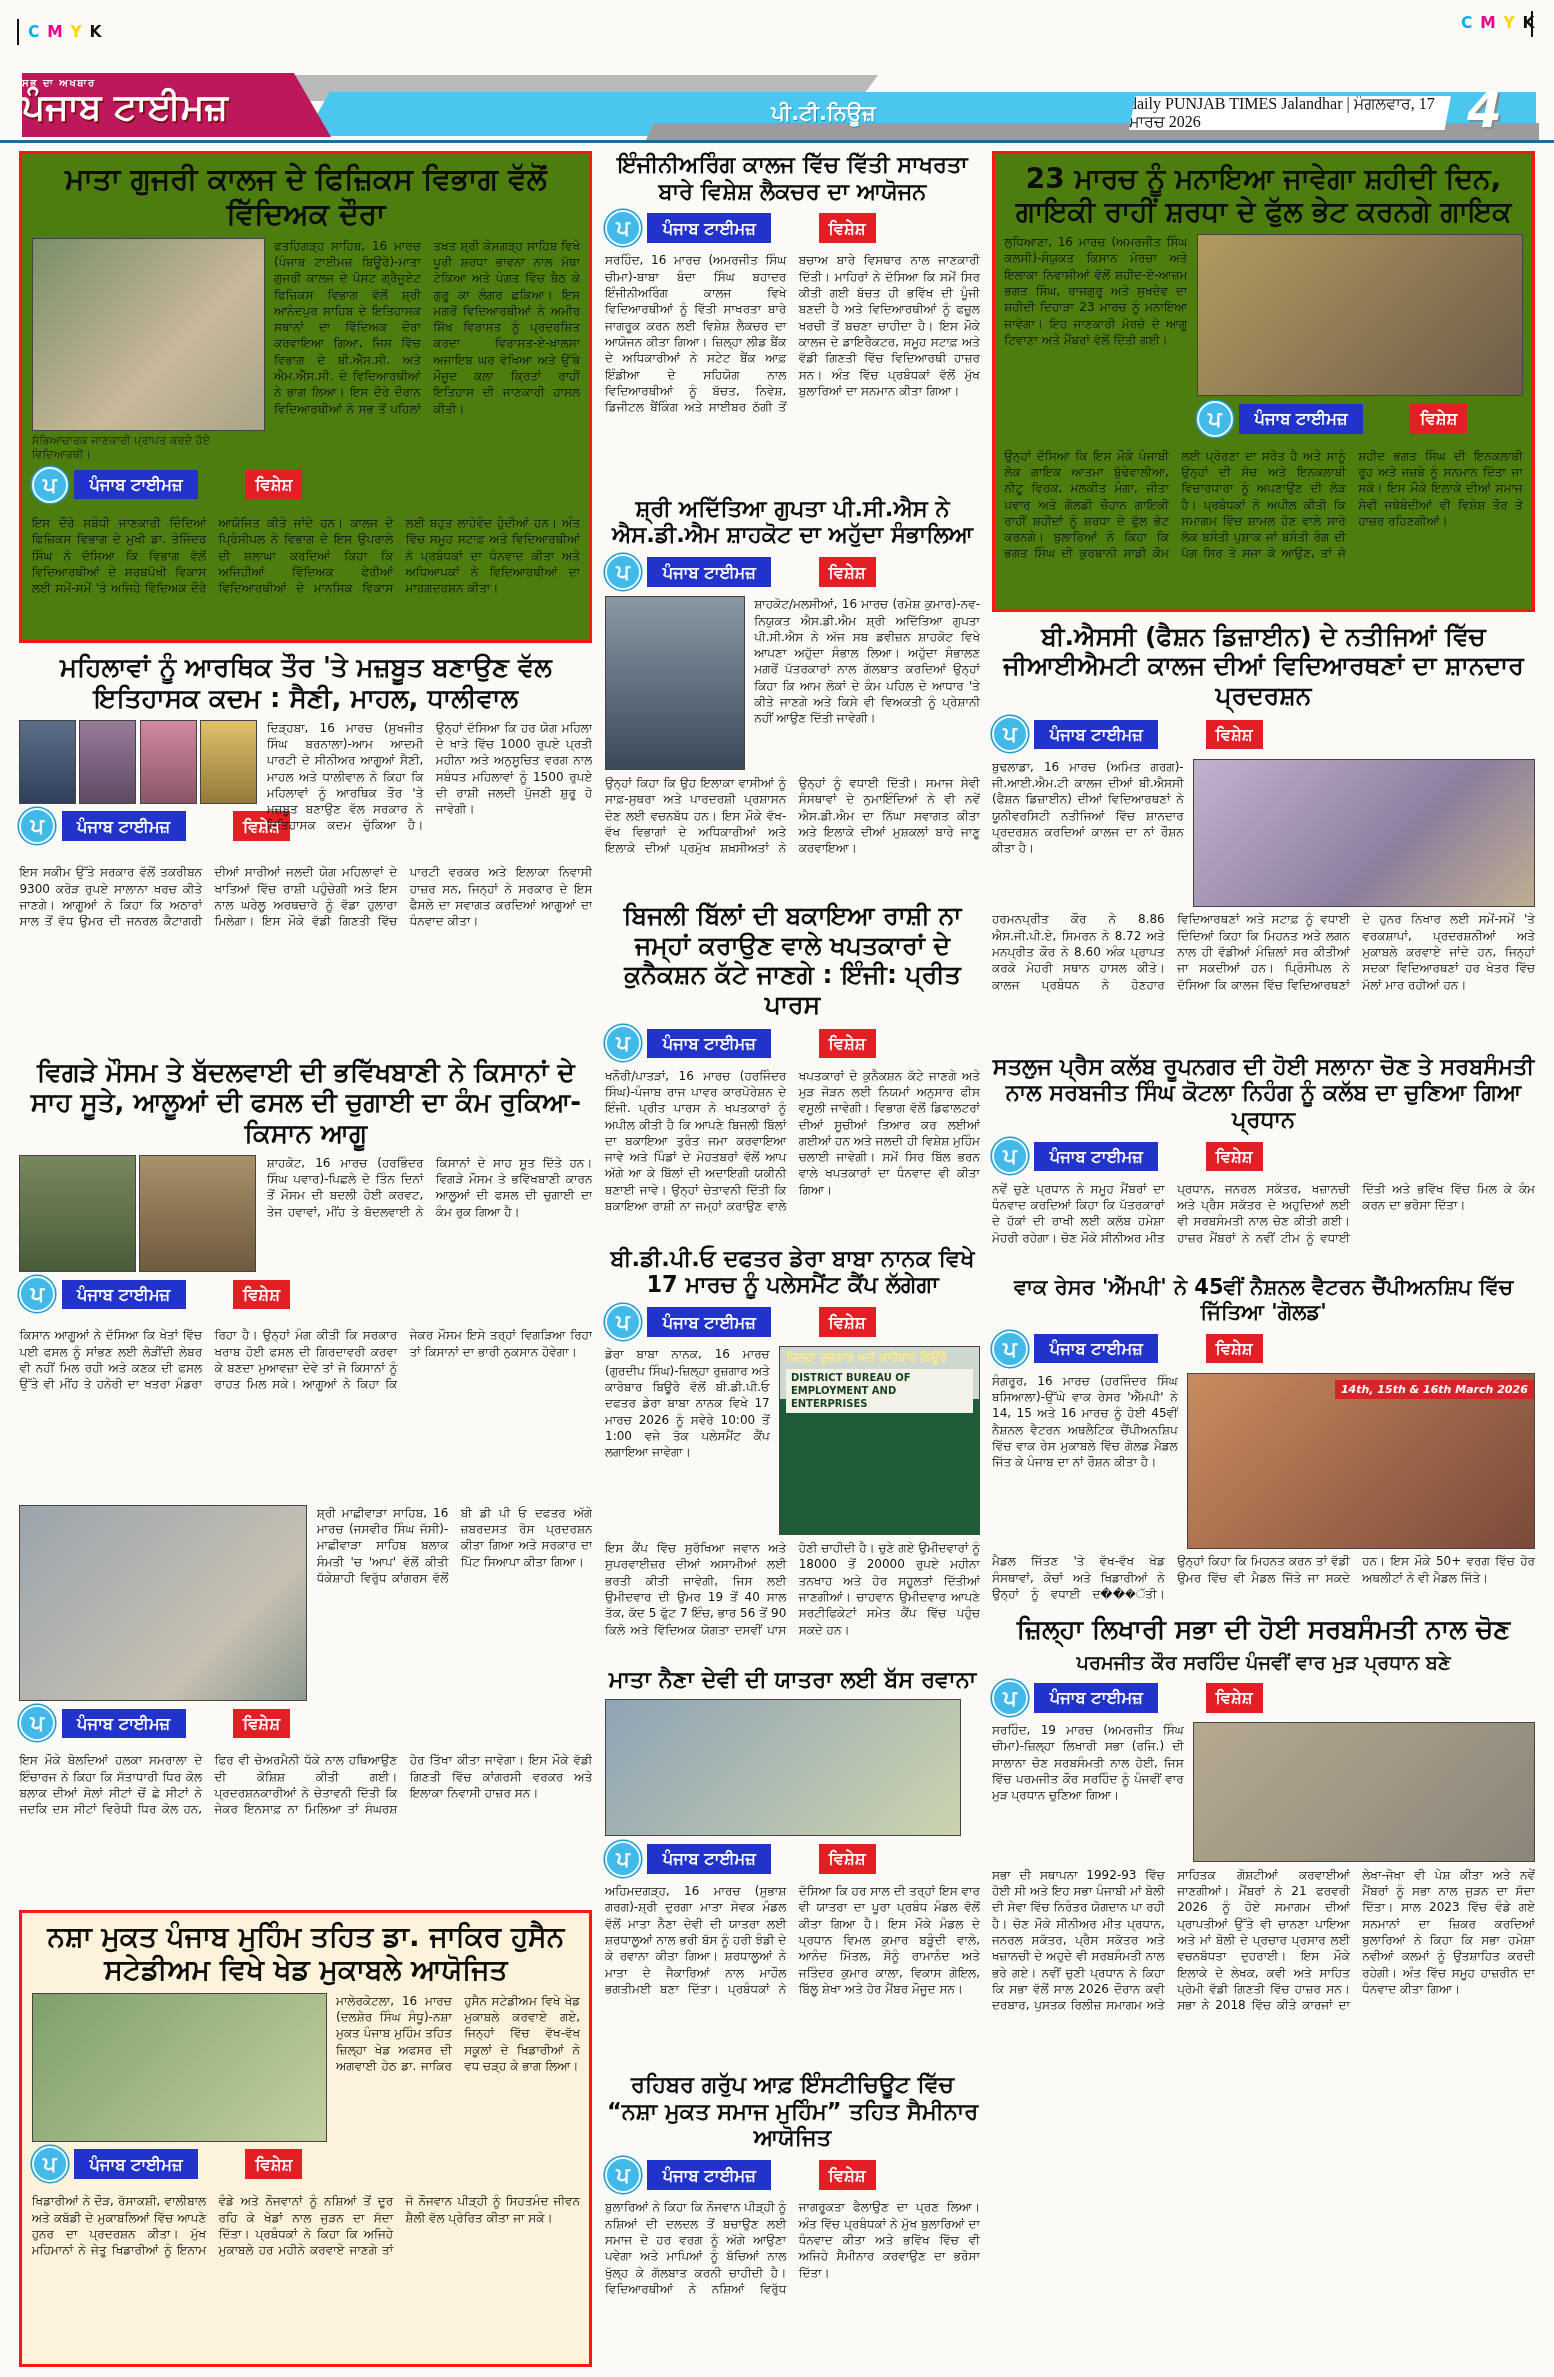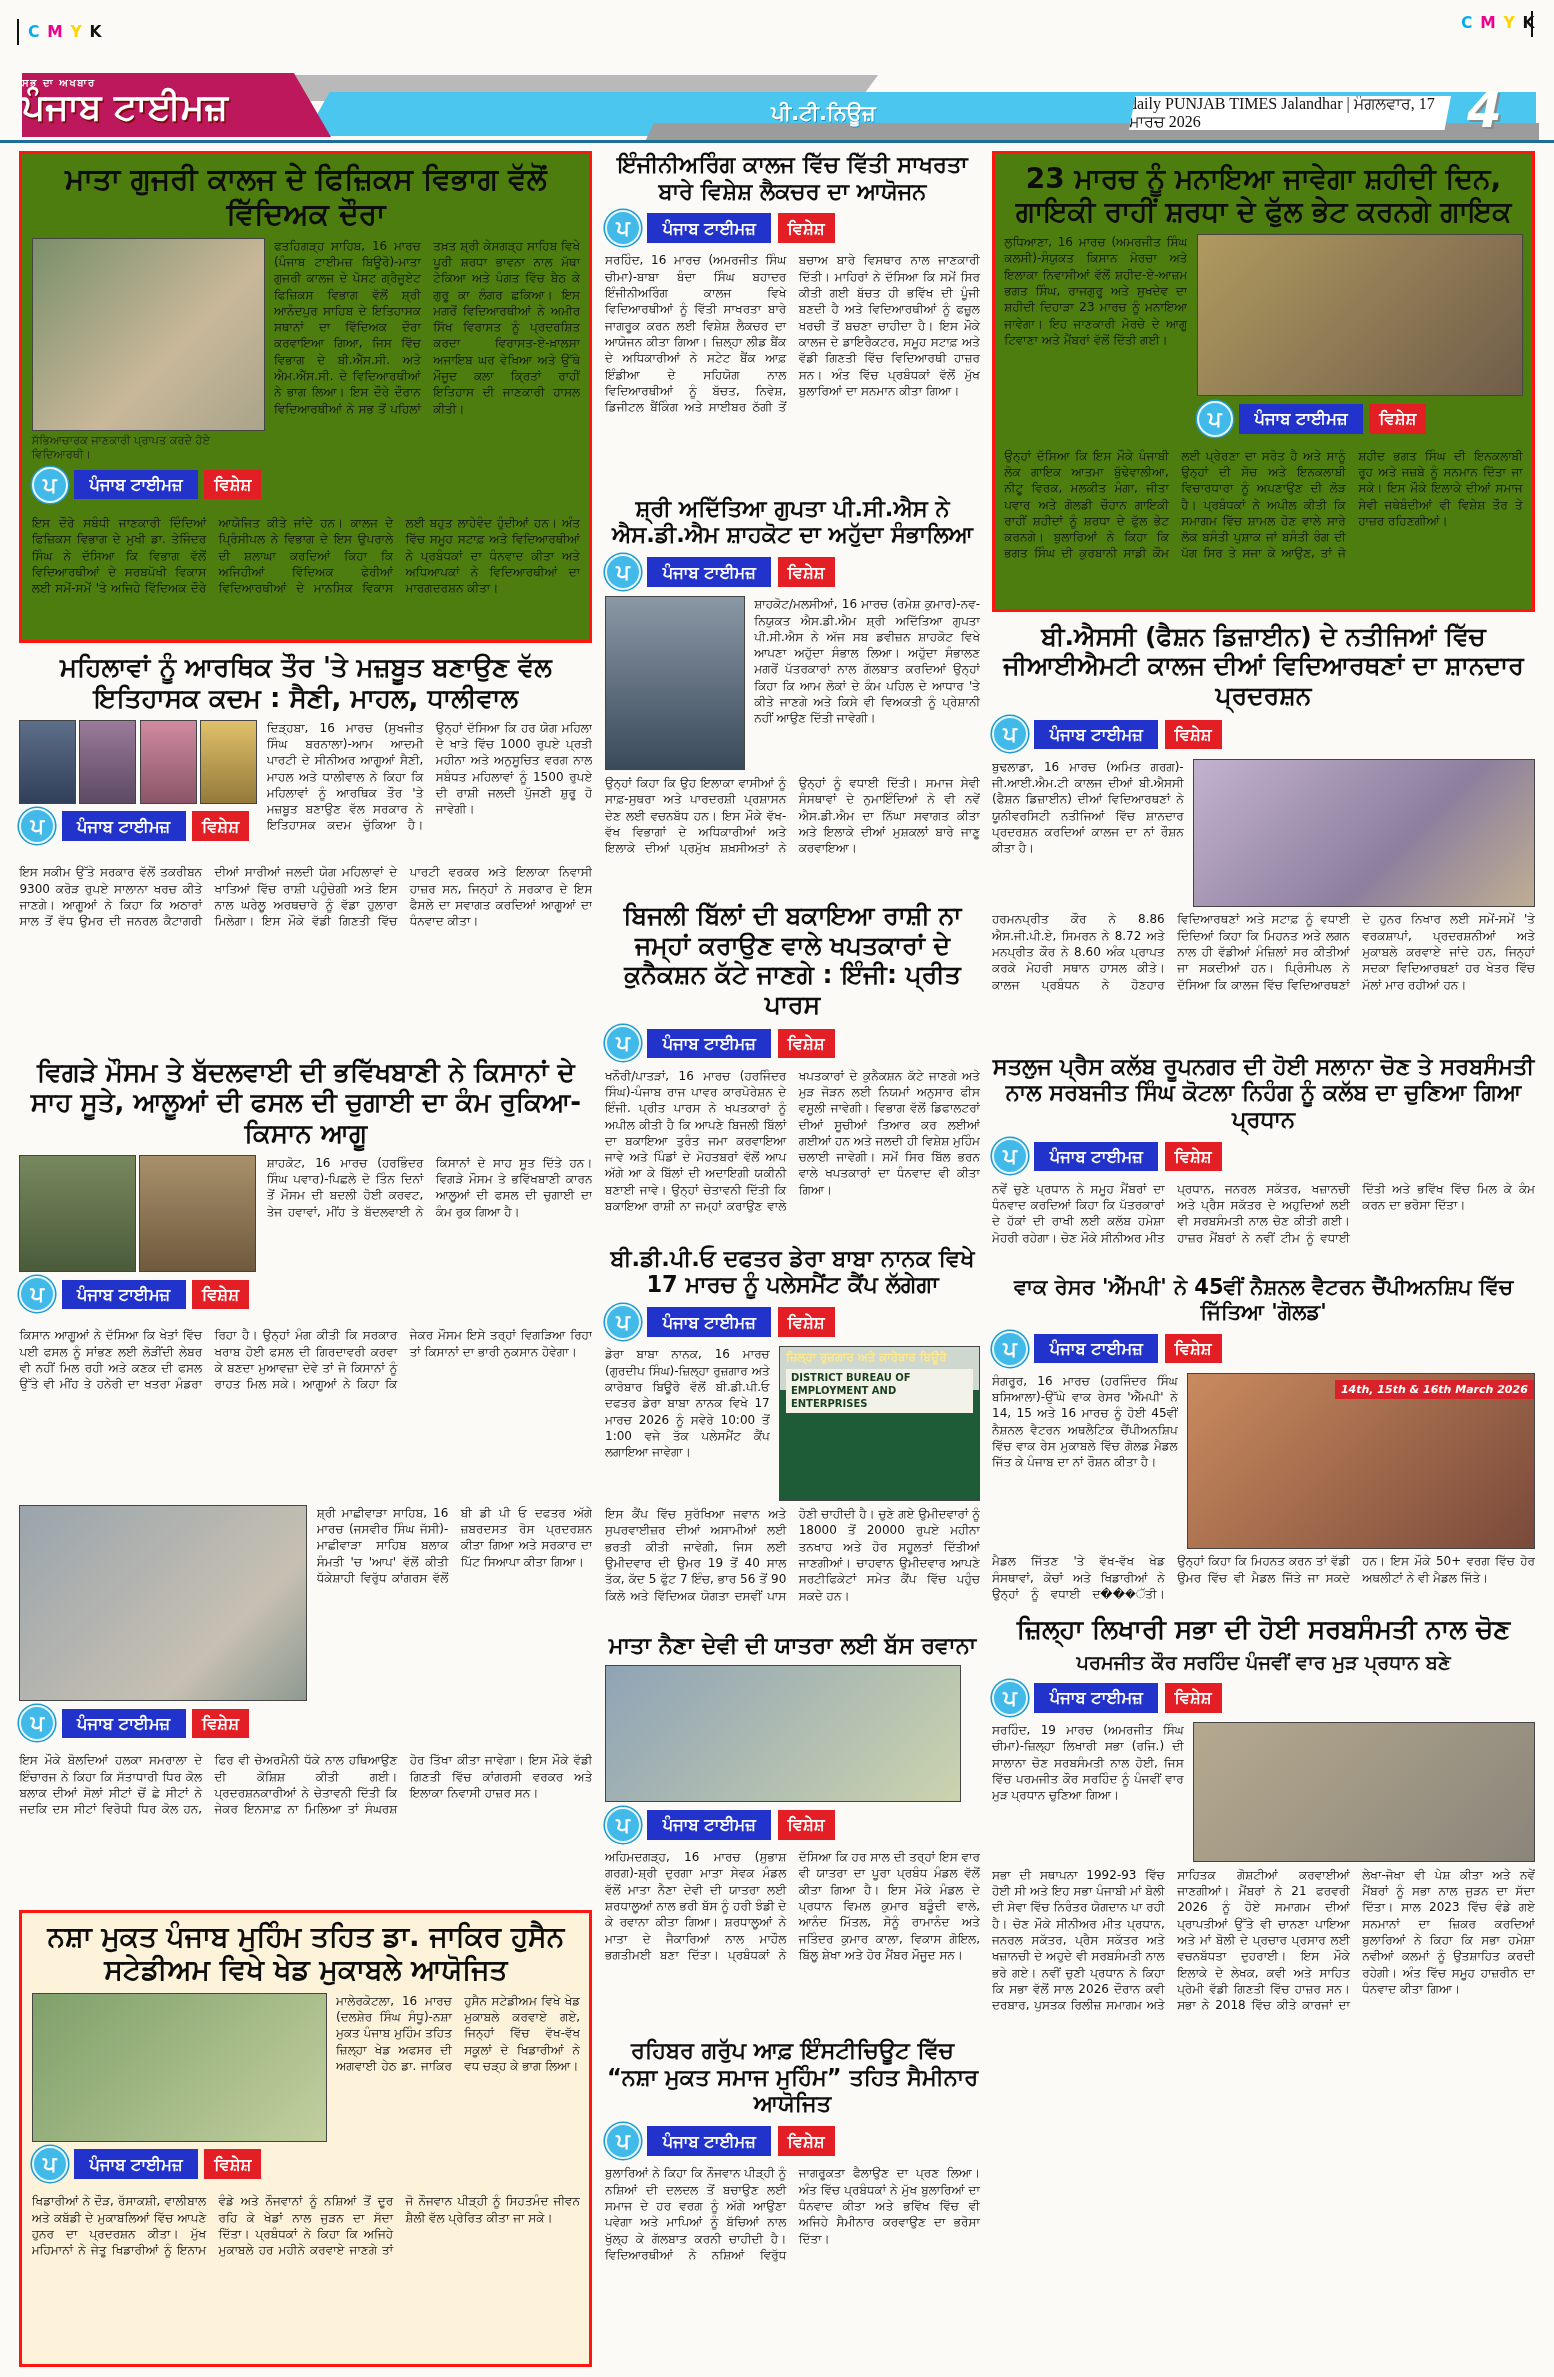--- a/index.html
+++ b/index.html
@@ -42,21 +42,21 @@
   .creambox { border:3.1px solid #ff1511; padding:7.8px 9.3px; background:#fcf3da; }
   .hl { font-weight:bold; text-align:center; line-height:1.18; color:#0d0d0d; margin-bottom:6.2px; }
   .hl38{font-size:29.5px}.hl36{font-size:28px}.hl34{font-size:26px}.hl32{font-size:25px}
   .hl30{font-size:22.5px}.hl28{font-size:21px}
   .subhl { font-weight:bold; text-align:center; font-size:19.4px; margin-bottom:6.2px; }
   .byline { display:flex; align-items:center; gap:6.2px; margin:4.7px 0 6.2px 0; }
   .byline .circ { width:36px; height:36px; border-radius:50%; background:#41b9e9; color:#fff;
     display:flex; align-items:center; justify-content:center; font-size:21px; font-weight:bold;
     border:2.3px solid #e9f7fd; box-shadow:0 0 0 1.6px #1f9ccd; flex:0 0 auto; }
   .byline .paper { background:#2233cc; color:#fff; font-weight:bold; padding:5.4px 15.5px; font-size:16.3px; white-space:nowrap; }
-  .byline .special { background:#e31e24; color:#fff; font-weight:bold; padding:5.4px 10px; font-size:16.3px; white-space:nowrap; }
+  .byline .special { background:#e31e24; color:#fff; font-weight:bold; padding:5.4px 10px; font-size:16.3px; white-space:nowrap;margin-left:41px; }
   .photo { border:1.6px solid #444; position:relative; overflow:hidden; flex:0 0 auto; }
   .cap { font-size:11.3px; line-height:1.25; margin-top:3.1px; color:#222; }
   .bt { font-size:12px; text-align:justify; line-height:1.36; color:#131313; overflow:hidden; }
   .cols2 { column-count:2; column-gap:12.4px; }
   .cols3 { column-count:3; column-gap:12.4px; }
   .row { display:flex; gap:9.3px; align-items:flex-start; }
   .ps { display:flex; flex-direction:column; flex:0 0 auto; }
   .prow { display:flex; gap:3.1px; }
   .signline { color:#ffe98a; font-weight:bold; font-size:11.7px; padding:3.1px 6.2px 0 6.2px; }
   .signen { background:#f2f2e8; color:#173f1f; font-weight:bold; font-size:10px; margin:4.7px 6.2px;
@@ -239,21 +239,21 @@
 
     <div class="art">
       <div class="hl hl30">ਬੀ.ਡੀ.ਪੀ.ਓ ਦਫਤਰ ਡੇਰਾ ਬਾਬਾ ਨਾਨਕ ਵਿਖੇ 17 ਮਾਰਚ ਨੂੰ ਪਲੇਸਮੈਂਟ ਕੈਂਪ ਲੱਗੇਗਾ</div>
       <div class="byline">
         <div class="circ">ਪ</div>
         <div class="paper">ਪੰਜਾਬ ਟਾਈਮਜ਼</div>
         <div class="special">ਵਿਸ਼ੇਸ਼</div>
       </div>
       <div class="row">
         <div class="bt" style="height:155px;flex:1;">ਡੇਰਾ ਬਾਬਾ ਨਾਨਕ, 16 ਮਾਰਚ (ਗੁਰਦੀਪ ਸਿੰਘ)-ਜ਼ਿਲ੍ਹਾ ਰੁਜ਼ਗਾਰ ਅਤੇ ਕਾਰੋਬਾਰ ਬਿਊਰੋ ਵੱਲੋਂ ਬੀ.ਡੀ.ਪੀ.ਓ ਦਫਤਰ ਡੇਰਾ ਬਾਬਾ ਨਾਨਕ ਵਿਖੇ 17 ਮਾਰਚ 2026 ਨੂੰ ਸਵੇਰੇ 10:00 ਤੋਂ 1:00 ਵਜੇ ਤੱਕ ਪਲੇਸਮੈਂਟ ਕੈਂਪ ਲਗਾਇਆ ਜਾਵੇਗਾ।</div>
-        <div class="photo grad-k" style="width:201px;height:155px;">
+        <div class="photo grad-k" style="width:201px;height:189px;">
           <div class="signline">ਜ਼ਿਲ੍ਹਾ ਰੁਜ਼ਗਾਰ ਅਤੇ ਕਾਰੋਬਾਰ ਬਿਊਰੋ</div>
           <div class="signen">DISTRICT BUREAU OF EMPLOYMENT AND ENTERPRISES</div>
         </div>
       </div>
       <div class="bt cols2" style="height:117px;margin-top:4.7px;">ਇਸ ਕੈਂਪ ਵਿੱਚ ਸੁਰੱਖਿਆ ਜਵਾਨ ਅਤੇ ਸੁਪਰਵਾਈਜ਼ਰ ਦੀਆਂ ਅਸਾਮੀਆਂ ਲਈ ਭਰਤੀ ਕੀਤੀ ਜਾਵੇਗੀ, ਜਿਸ ਲਈ ਉਮੀਦਵਾਰ ਦੀ ਉਮਰ 19 ਤੋਂ 40 ਸਾਲ ਤੱਕ, ਕੱਦ 5 ਫੁੱਟ 7 ਇੰਚ, ਭਾਰ 56 ਤੋਂ 90 ਕਿਲੋ ਅਤੇ ਵਿੱਦਿਅਕ ਯੋਗਤਾ ਦਸਵੀਂ ਪਾਸ ਹੋਣੀ ਚਾਹੀਦੀ ਹੈ। ਚੁਣੇ ਗਏ ਉਮੀਦਵਾਰਾਂ ਨੂੰ 18000 ਤੋਂ 20000 ਰੁਪਏ ਮਹੀਨਾ ਤਨਖਾਹ ਅਤੇ ਹੋਰ ਸਹੂਲਤਾਂ ਦਿੱਤੀਆਂ ਜਾਣਗੀਆਂ। ਚਾਹਵਾਨ ਉਮੀਦਵਾਰ ਆਪਣੇ ਸਰਟੀਫਿਕੇਟਾਂ ਸਮੇਤ ਕੈਂਪ ਵਿੱਚ ਪਹੁੰਚ ਸਕਦੇ ਹਨ।</div>
     </div>
 
     <div class="art">
       <div class="hl hl30">ਮਾਤਾ ਨੈਣਾ ਦੇਵੀ ਦੀ ਯਾਤਰਾ ਲਈ ਬੱਸ ਰਵਾਨਾ</div>
       <div class="photo grad-l" style="width:356px;height:137px;"></div>

